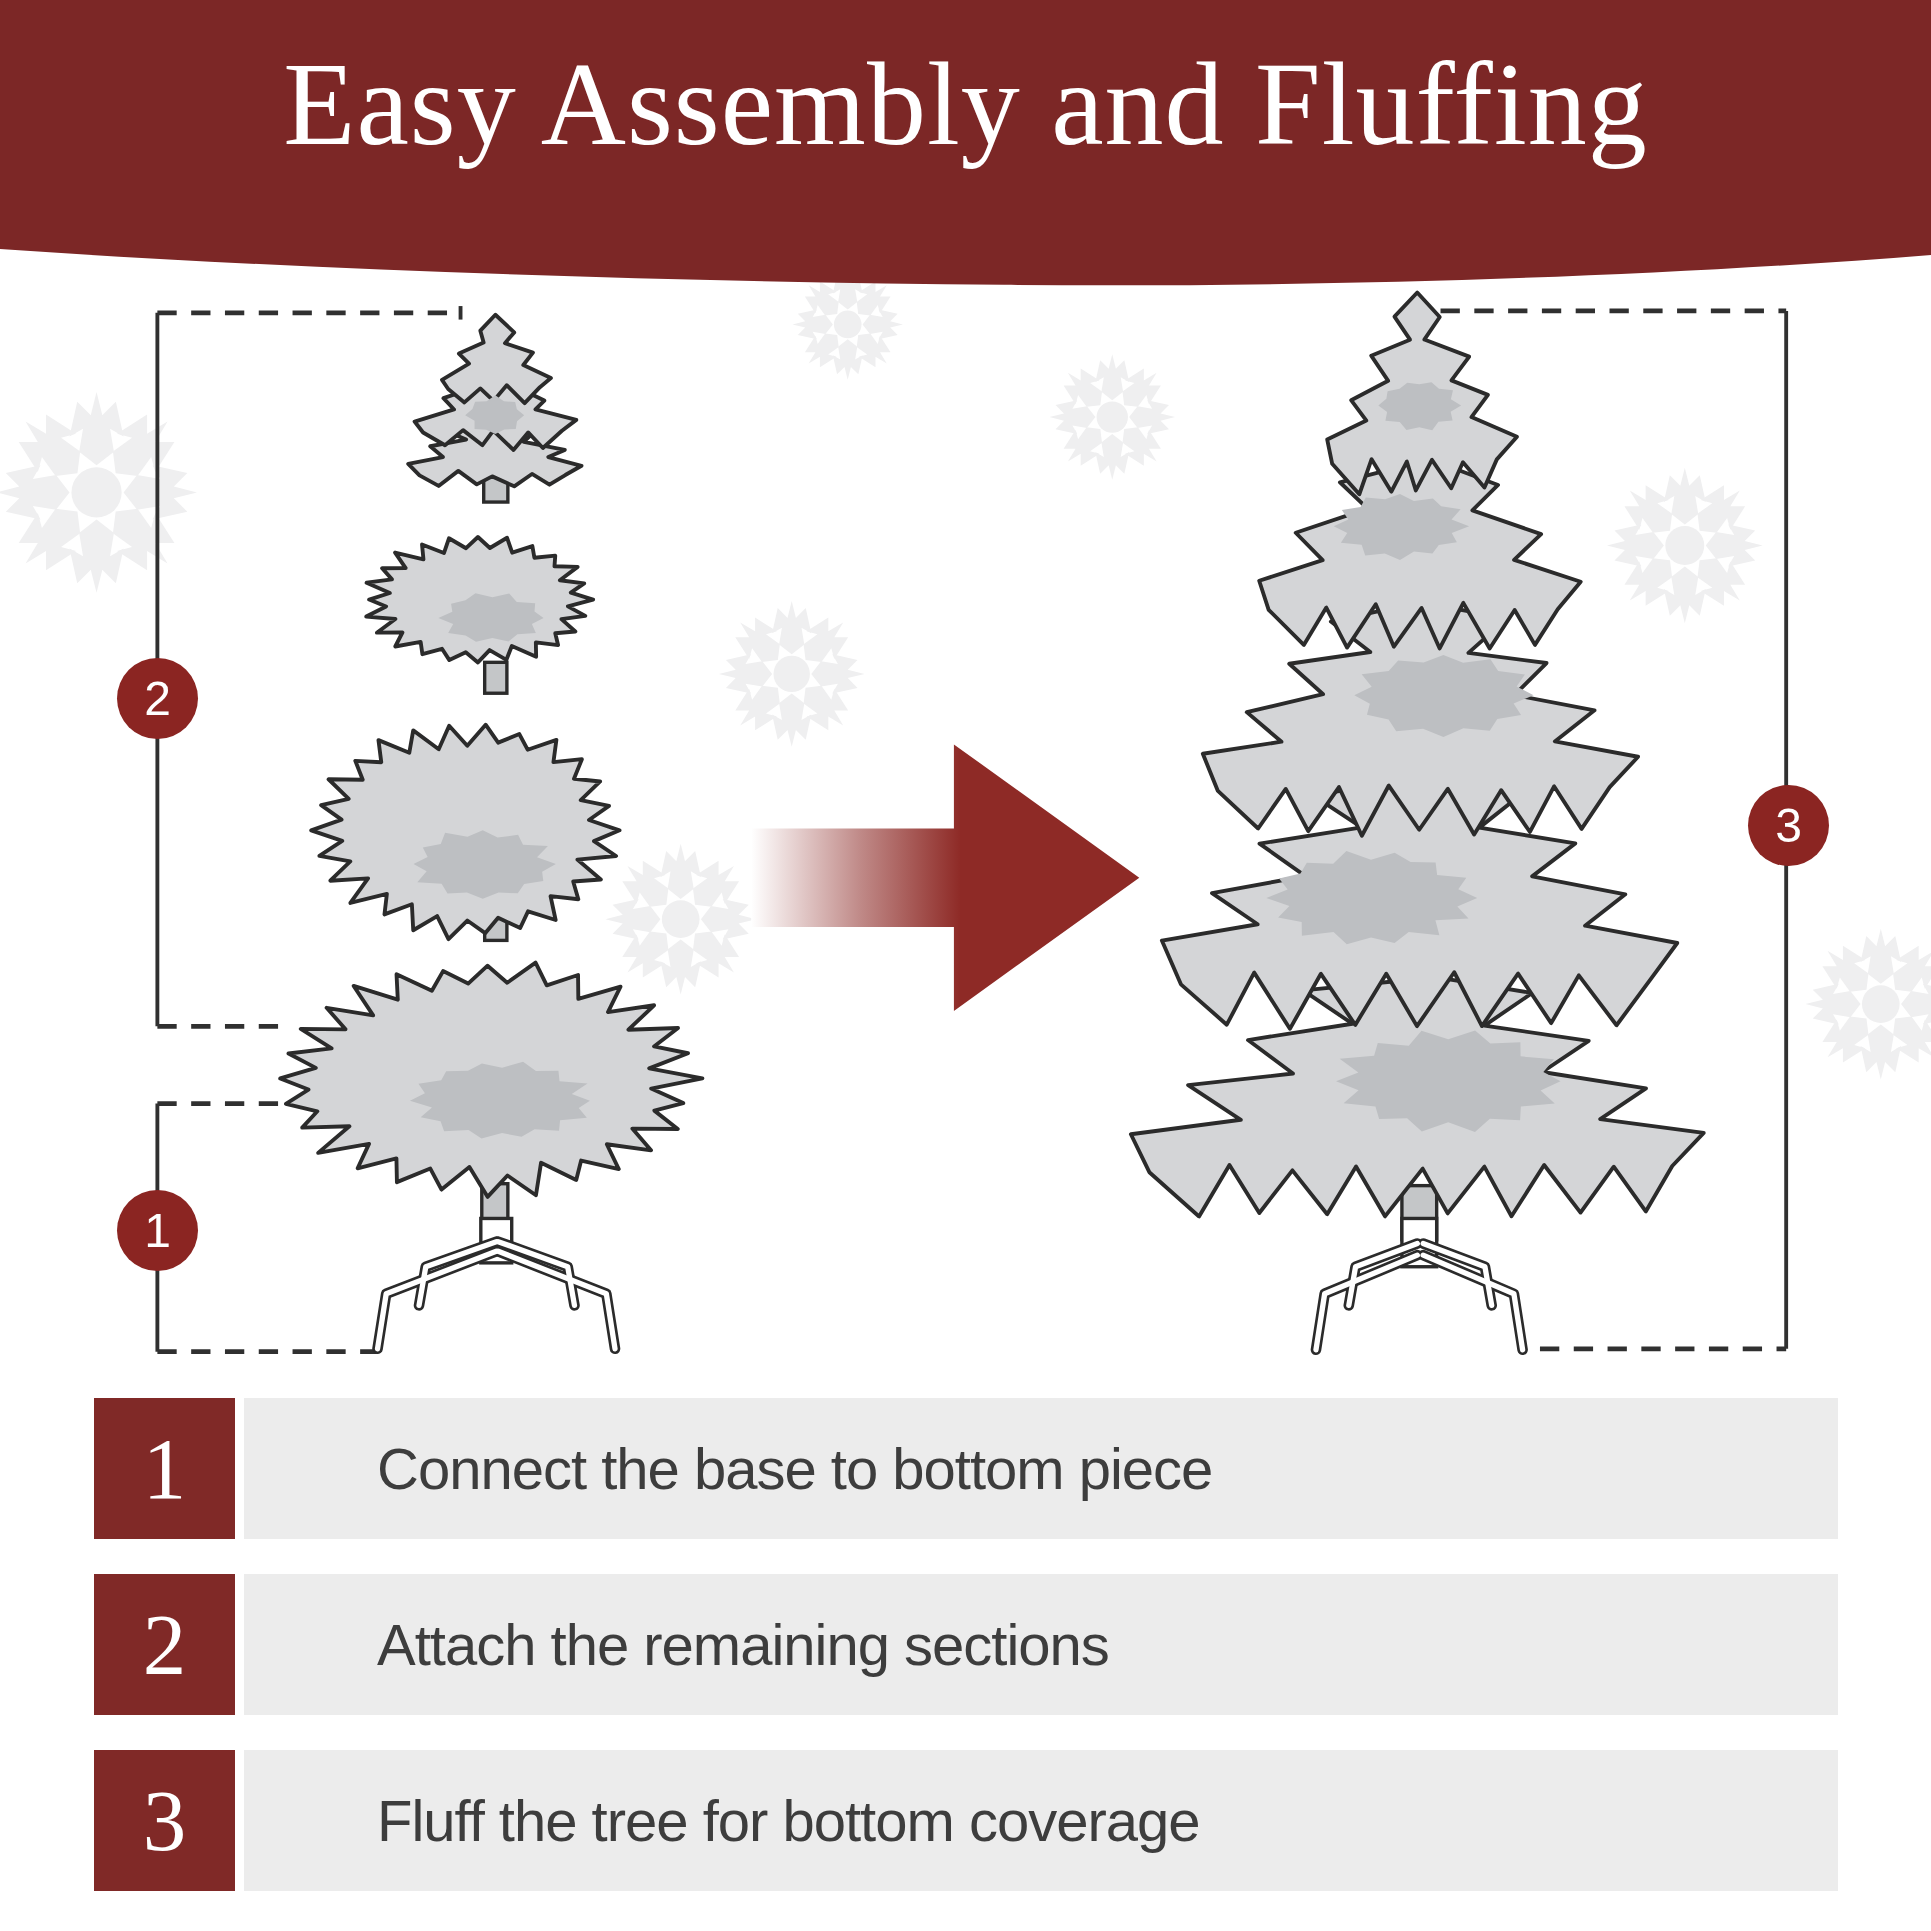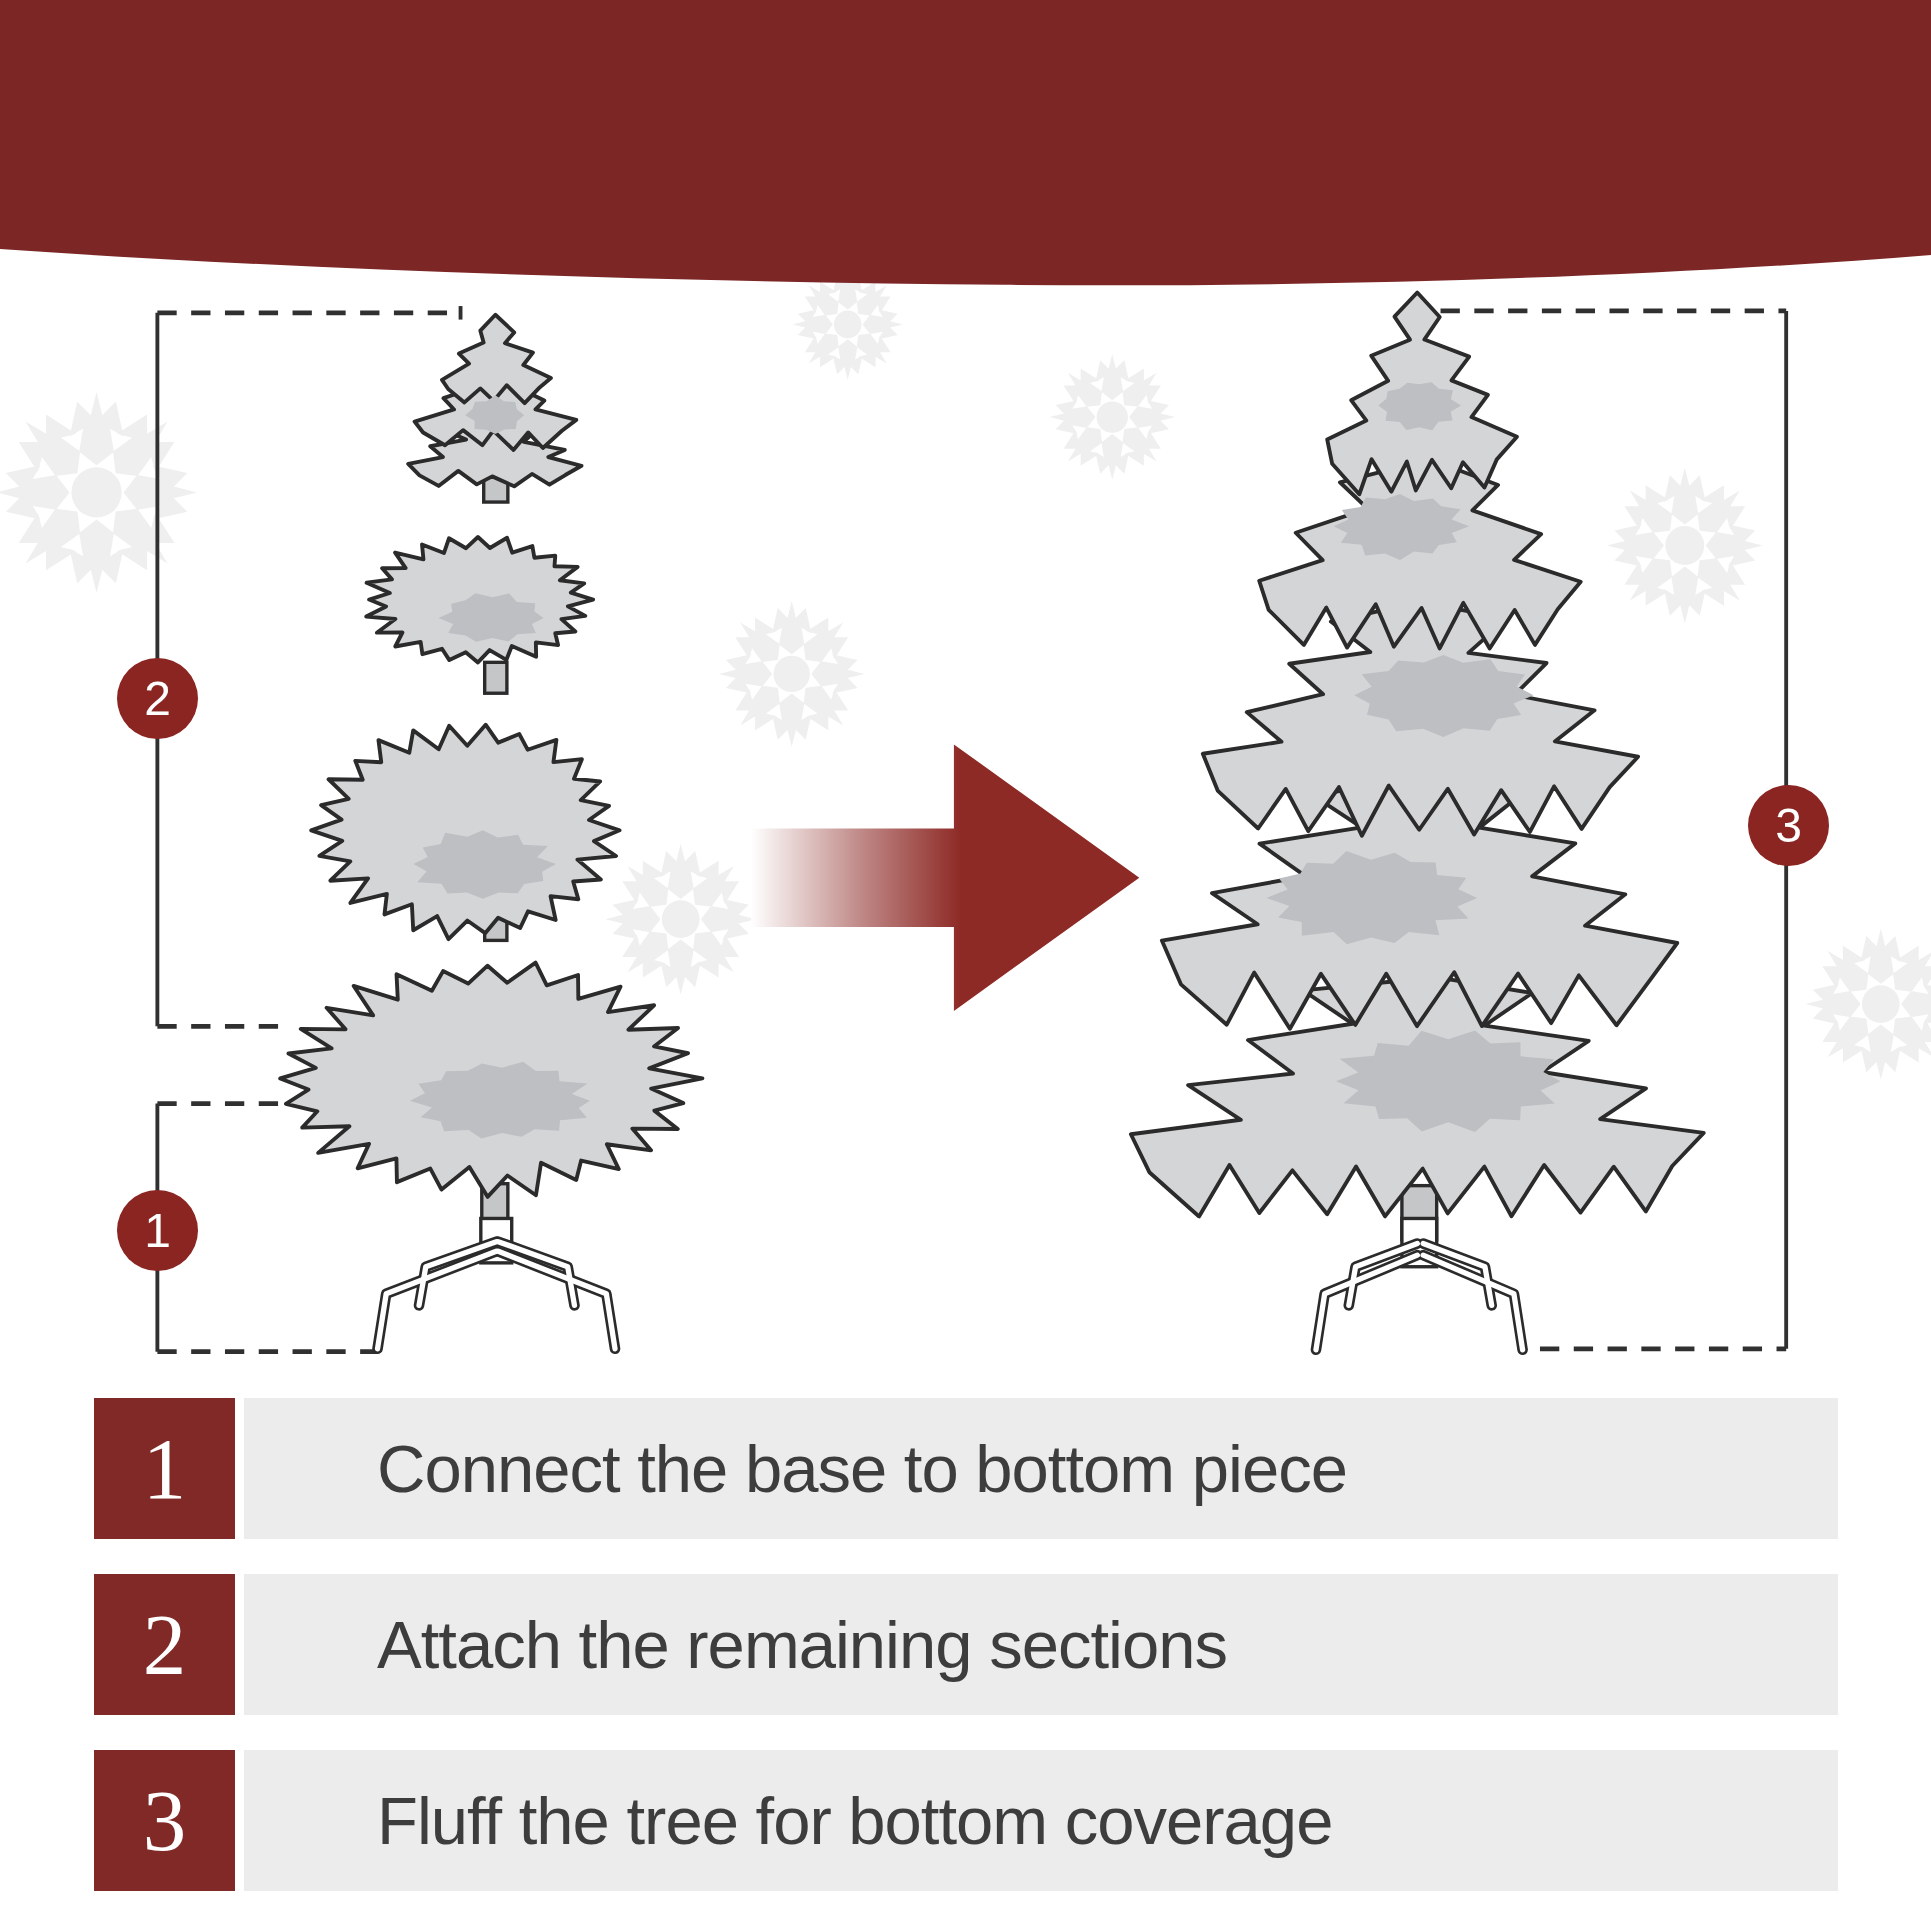--- a/index.html
+++ b/index.html
@@ -17,21 +17,21 @@
       color:#ffffff;white-space:nowrap;letter-spacing:1px;}
   .marker{position:absolute;width:81px;height:81px;border-radius:50%;
       background:var(--marker-red);color:#fff;font-size:48px;line-height:81px;
       text-align:center;font-family:"Liberation Sans",sans-serif;}
   .step-row{position:absolute;left:94px;width:1744px;height:141px;}
   .step-badge{position:absolute;left:0;top:0;width:141px;height:141px;
       background:var(--badge-red);color:#fff;text-align:center;
       font-family:"Liberation Serif",serif;font-size:87px;line-height:141px;}
   .step-bar{position:absolute;left:150px;top:0;width:1594px;height:141px;
       background:var(--bar-gray);}
-  .step-bar span{display:block;padding-left:133px;font-size:67px;line-height:141px;
+  .step-bar span{display:block;padding-left:133px;font-size:58px;line-height:141px;
       color:var(--step-text);letter-spacing:-1px;white-space:nowrap;}
   .tube-out{fill:none;stroke:var(--tree-outline);stroke-width:11;
       stroke-linejoin:round;stroke-linecap:round;}
   .tube-in{fill:none;stroke:#ffffff;stroke-width:5.5;
       stroke-linejoin:round;stroke-linecap:round;}
   .trunk{fill:var(--trunk-fill);stroke:var(--tree-outline);stroke-width:3.5;}
   .collar{fill:#ffffff;stroke:var(--tree-outline);stroke-width:3.5;}
   .dash{stroke:var(--line-col);stroke-width:5;stroke-dasharray:20 15;fill:none;}
   .solid{stroke:var(--line-col);stroke-width:4;fill:none;}
   .flake{fill:var(--snowflake);}
@@ -138,20 +138,21 @@
         <path d="M1530.0 930.0L1509.4 938.9L1521.0 951.2L1486.7 953.2L1490.8 968.7L1459.1 965.4L1444.4 976.7L1420.0 971.1L1394.9 978.0L1381.2 965.2L1348.4 969.2L1348.2 955.0L1323.8 950.2L1335.5 938.4L1311.6 930.0L1333.7 921.4L1324.8 910.0L1346.9 904.6L1353.5 893.6L1380.8 894.5L1394.5 881.3L1420.0 890.5L1444.5 883.2L1461.0 892.9L1486.9 893.4L1488.5 906.2L1518.7 909.2L1510.4 921.0Z" style="fill: rgb(189, 191, 194); stroke: none;"></path>
         <path d="M1469.2 568.0L1516.1 593.1L1474.7 625.0L1561.5 640.1L1520.9 676.2L1601.8 686.7L1568.5 719.9L1651.5 735.7L1610.4 767.9L1696.6 783.8L1667.2 815.3L1638.1 858.5L1609.6 814.4L1584.6 861.7L1554.8 818.4L1526.8 864.3L1499.5 817.0L1469.9 859.4L1438.4 813.6L1410.5 865.6L1386.8 815.2L1355.0 860.9L1331.7 817.1L1303.1 858.1L1261.4 819.2L1245.8 780.7L1327.3 768.2L1291.3 737.6L1370.4 719.0L1335.3 687.5L1419.3 675.3L1378.4 643.8L1463.8 625.1L1423.3 591.6Z" style="fill: rgb(212, 213, 215); stroke: rgb(43, 43, 43); stroke-width: 4px; stroke-linejoin: round;"></path>
         <path d="M1588.4 720.0L1567.7 728.6L1575.4 740.5L1550.8 744.7L1543.0 756.8L1515.7 754.2L1495.0 763.3L1473.9 754.8L1446.1 757.5L1438.2 745.1L1415.8 740.2L1418.8 729.0L1402.7 720.0L1420.7 711.2L1410.3 698.4L1438.3 694.9L1448.1 684.1L1474.5 686.2L1495.0 678.3L1515.4 686.4L1543.7 682.7L1551.7 694.9L1579.4 698.5L1570.8 711.0Z" style="fill: rgb(189, 191, 194); stroke: none;"></path>
         <path d="M1470.4 420.0L1513.7 454.5L1484.8 477.2L1551.6 502.3L1525.0 528.6L1596.2 553.2L1568.2 579.9L1637.2 602.5L1613.4 631.1L1589.8 667.9L1568.8 631.8L1542.9 671.7L1515.6 624.4L1491.1 671.6L1472.4 629.7L1443.7 669.8L1424.9 625.9L1395.2 670.7L1373.7 629.3L1350.4 668.0L1314.0 631.6L1304.2 601.5L1369.9 580.2L1342.0 551.8L1416.5 526.8L1387.8 499.5L1458.7 481.4L1431.9 451.5Z" style="fill: rgb(212, 213, 215); stroke: rgb(43, 43, 43); stroke-width: 4px; stroke-linejoin: round;"></path>
         <path d="M1521.6 545.0L1503.6 552.0L1508.9 561.5L1490.2 564.5L1483.6 573.2L1464.5 571.3L1450.0 580.0L1434.3 573.4L1414.0 575.3L1410.3 564.3L1388.8 562.2L1395.4 552.1L1381.4 545.0L1396.5 538.0L1389.8 528.1L1409.2 525.2L1414.6 515.3L1434.6 517.1L1450.0 511.6L1464.4 519.0L1484.1 516.3L1492.6 524.3L1512.8 527.4L1503.4 538.1Z" style="fill: rgb(189, 191, 194); stroke: none;"></path>
         <path d="M1467.9 303.0L1491.2 328.3L1475.2 351.7L1521.7 369.4L1503.3 394.0L1541.1 409.0L1524.0 432.0L1571.2 452.4L1550.3 475.8L1537.5 505.0L1515.2 478.8L1503.1 505.7L1483.1 476.3L1466.4 508.0L1457.1 478.0L1441.1 509.2L1420.6 475.6L1407.9 511.9L1379.8 480.4L1374.6 455.1L1415.2 435.6L1399.4 414.5L1437.8 394.4L1420.2 368.4L1460.4 351.8L1444.3 327.9Z" style="fill: rgb(212, 213, 215); stroke: rgb(43, 43, 43); stroke-width: 4px; stroke-linejoin: round;"></path>
         <path d="M1513.3 420.0L1502.5 426.5L1504.5 435.5L1489.8 436.9L1483.4 445.6L1470.0 442.5L1456.7 445.4L1449.8 437.2L1434.9 435.8L1436.7 426.7L1427.6 420.0L1435.9 413.1L1437.2 405.3L1449.6 402.6L1457.6 396.3L1470.0 397.9L1482.6 395.9L1490.4 402.6L1504.9 404.3L1502.7 413.4Z" style="fill: rgb(189, 191, 194); stroke: none;"></path>
       </g>
   </svg>
 
+  <div class="page-title">Easy Assembly and Fluffing</div>
 
   <div class="marker" style="left:117px;top:1190px;">1</div>
   <div class="marker" style="left:117px;top:658px;">2</div>
   <div class="marker" style="left:1748px;top:785px;">3</div>
 
   <div>
     <div class="step-row" style="top:1398px;">
       <div class="step-badge">1</div>
       <div class="step-bar">
         <span>Connect the base to bottom piece</span>

